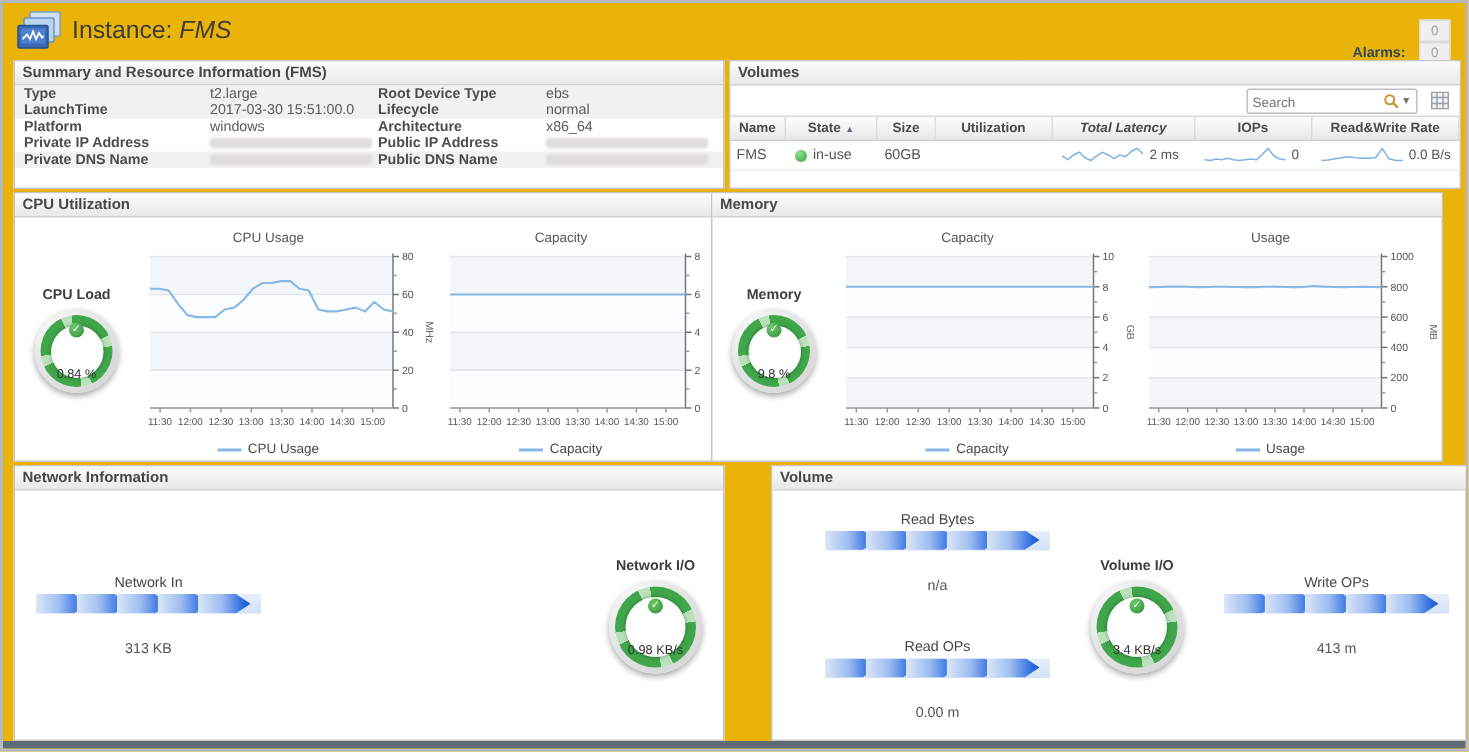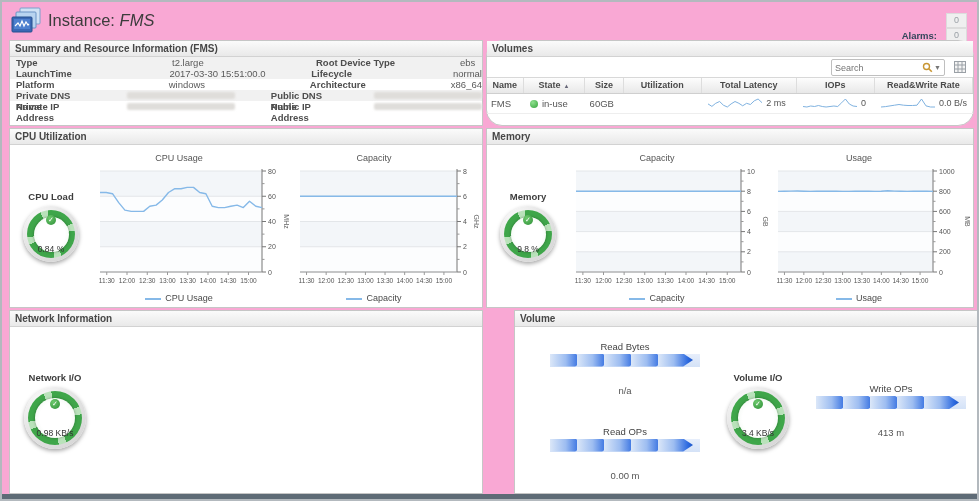--- a/index.html
+++ b/index.html
@@ -1,42 +1,42 @@
 <!DOCTYPE html>
 <html><head>
 <meta charset="utf-8">
 <style>
   html,body{margin:0;padding:0;background:#e8e8e8;}
-  #app{position:relative;width:979px;height:501px;box-sizing:border-box;border:2px solid #b3b9be;background:#f9a8d4;
+  #app{position:relative;width:979px;height:501px;box-sizing:border-box;border:2px solid #b3b9be;background:#eab308;
        font-family:"Liberation Sans","DejaVu Sans",sans-serif;overflow:hidden;}
   #bottom-edge{position:absolute;left:0;right:0;bottom:0;height:5px;background:#5e6b76;}
 
   
   #hdr{position:absolute;left:0;top:0;right:0;height:38px;}
   #hdr-icon{position:absolute;left:8px;top:5px;width:32px;height:28px;}
   #hdr-title{position:absolute;left:46px;top:9px;font-size:16.5px;color:#3c3c3c;}
   #hdr-title .it{font-style:italic;}
   #alarms{position:absolute;right:10px;top:11px;display:flex;align-items:center;}
   #alarms .lbl{font-size:9.5px;font-weight:bold;color:#33475b;margin-right:5px;}
   .alarm-box{width:19px;height:13px;line-height:13px;text-align:center;font-size:9px;color:#9aa0a6;
              background:#efefef;border:1px solid #dcdcdc;margin-left:4px;}
 
   
   .panel{position:absolute;box-sizing:border-box;border:1px solid #c6c6c6;background:#fff;}
   .panel-header{height:15px;line-height:15px;padding:0 5px;font-size:10px;font-weight:bold;color:#474747;
                 background:linear-gradient(#fbfbfb,#e9e9e9);border-bottom:1px solid #d2d2d2;}
   #p-summary{left:7px;top:38px;width:474px;height:86px;}
-  #p-volumes{left:484px;top:38px;width:488px;height:86px;border-radius:16px;}
+  #p-volumes{left:484px;top:38px;width:488px;height:86px;}
   #p-cpu{left:7px;top:126px;width:474px;height:180px;}
-  #p-memory{left:484px;top:126px;width:488px;height:180px;}
+  #p-memory{left:472px;top:126px;width:488px;height:180px;}
   #p-network{left:7px;top:308px;width:474px;height:184px;}
   #p-volume{left:512px;top:308px;width:488px;height:184px;}
 
   
-  .srow{display:flex;height:11px;line-height:11px;font-size:9.5px;color:#5a5a5a;gap:32px;}
+  .srow{display:flex;height:11px;line-height:11px;font-size:9.5px;color:#5a5a5a;}
   .srow.odd{background:#f1f1f1;}
   .srow .sl{font-weight:bold;color:#4d4d4d;padding-left:6px;box-sizing:border-box;}
   .sl.c1{width:130px;} .sv.c1{width:106px;}
   .sl.c2{width:118px;} .sv.c2{flex:1;}
   .redact{display:inline-block;width:108px;height:7px;margin-top:2px;border-radius:2px;
           background:#dfddda;filter:blur(1px);}
 
   
   #vol-toolbar{position:relative;height:20px;}
   #search-box{position:absolute;right:28px;top:2px;width:112px;height:15px;border:1px solid #bfbfbf;
@@ -137,30 +137,30 @@
           <div class="sv c1">2017-03-30 15:51:00.0</div>
           <div class="sl c2">Lifecycle</div>
           <div class="sv c2">normal</div>
         </div>
         <div class="srow">
           <div class="sl c1">Platform</div>
           <div class="sv c1">windows</div>
           <div class="sl c2">Architecture</div>
           <div class="sv c2">x86_64</div>
         </div>
+        <div class="srow">
+          <div class="sl c1">Private IP Address</div>
+          <div class="sv c1"><div class="redact"></div></div>
+          <div class="sl c2">Public IP Address</div>
+          <div class="sv c2"><div class="redact"></div></div>
+        </div>
         <div class="srow odd">
           <div class="sl c1">Private DNS Name</div>
           <div class="sv c1"><div class="redact"></div></div>
           <div class="sl c2">Public DNS Name</div>
-          <div class="sv c2"><div class="redact"></div></div>
-        </div>
-        <div class="srow">
-          <div class="sl c1">Private IP Address</div>
-          <div class="sv c1"><div class="redact"></div></div>
-          <div class="sl c2">Public IP Address</div>
           <div class="sv c2"><div class="redact"></div></div>
         </div>
       </div>
   </div>
 
   <div class="panel" id="p-volumes">
     <div class="panel-header">Volumes</div>
     <div id="vol-toolbar">
       <div id="search-box">
         <input type="text" placeholder="Search" style="">
@@ -177,21 +177,21 @@
         <line x1="4" y1="0.5" x2="4" y2="11.5" stroke="#9aa0a6"></line>
         <line x1="8" y1="0.5" x2="8" y2="11.5" stroke="#9aa0a6"></line>
       </svg>
     </div>
     <div id="volumes-table">
         <div class="vt-header">
           <div class="cell" style="width: 44px;">Name</div>
           <div class="cell" style="width: 74px;">State<span class="sortarrow">▲</span></div>
           <div class="cell" style="width: 46px;">Size</div>
           <div class="cell" style="width: 94px;">Utilization</div>
-          <div class="cell" style="width: 114px;">Total Latency</div>
+          <div class="cell" style="width: 114px; font-style: italic;">Total Latency</div>
           <div class="cell" style="width: 94px;">IOPs</div>
           <div class="cell" style="width: 118px;">Read&amp;Write Rate</div>
         </div>
         <div class="vt-row">
           <div class="cell" style="width: 44px;">FMS</div>
           <div class="cell" style="width: 74px;"><div class="statedot" style="background: radial-gradient(circle at 35% 30%, rgb(143, 224, 143), rgb(53, 163, 60));"></div>in-use</div>
           <div class="cell" style="width: 46px;">60GB</div>
           <div class="cell" style="width: 94px;"></div>
           <div class="cell" style="width: 114px;">
             <svg width="58" height="13">
@@ -449,20 +449,31 @@
               </svg></div>
           <div class="chart-legend"><span class="legend-line"></span><span>Usage</span></div>
         </div>
       </div>
     </div>
   </div>
 
   <div class="panel" id="p-network">
     <div class="panel-header">Network Information</div>
     <div class="chart-body-net">
+      <div class="flow-block">
+        <div class="flow-label">Network In</div>
+        <div class="flow-bar">
+            <div class="seg"></div>
+            <div class="seg"></div>
+            <div class="seg"></div>
+            <div class="seg"></div>
+            <div class="seg"></div>
+          </div>
+        <div class="flow-value">313 KB</div>
+      </div>
       <div class="gauge-block">
         <div class="gauge-label">Network I/O</div>
         <div class="gauge lg">
           <div class="ring"></div>
           <div class="ginner">
             <span class="gcheck">✓</span>
             <span class="gval">0.98 KB/s</span>
           </div>
         </div>
       </div>

